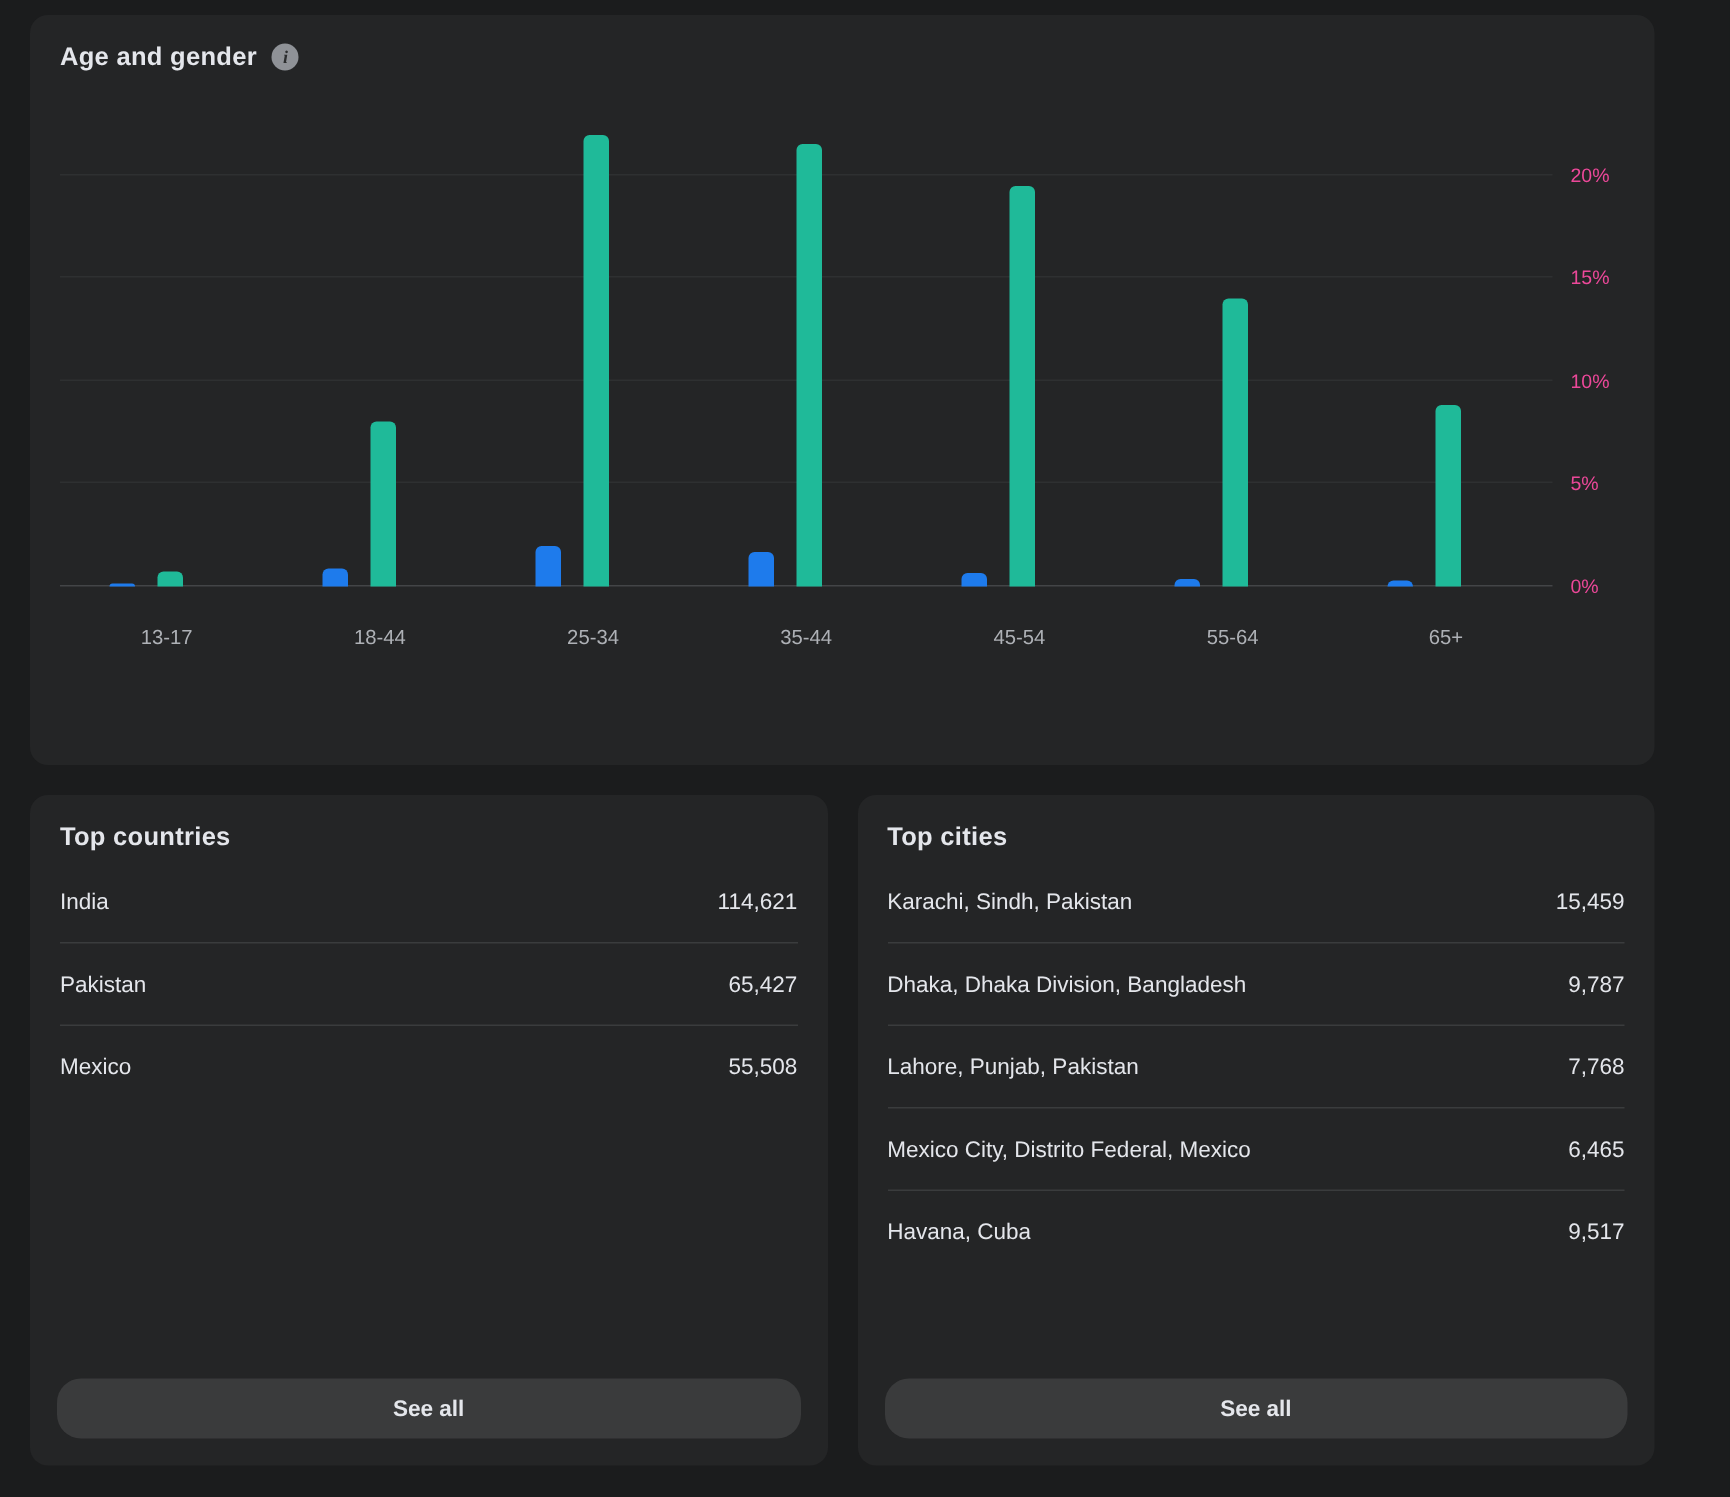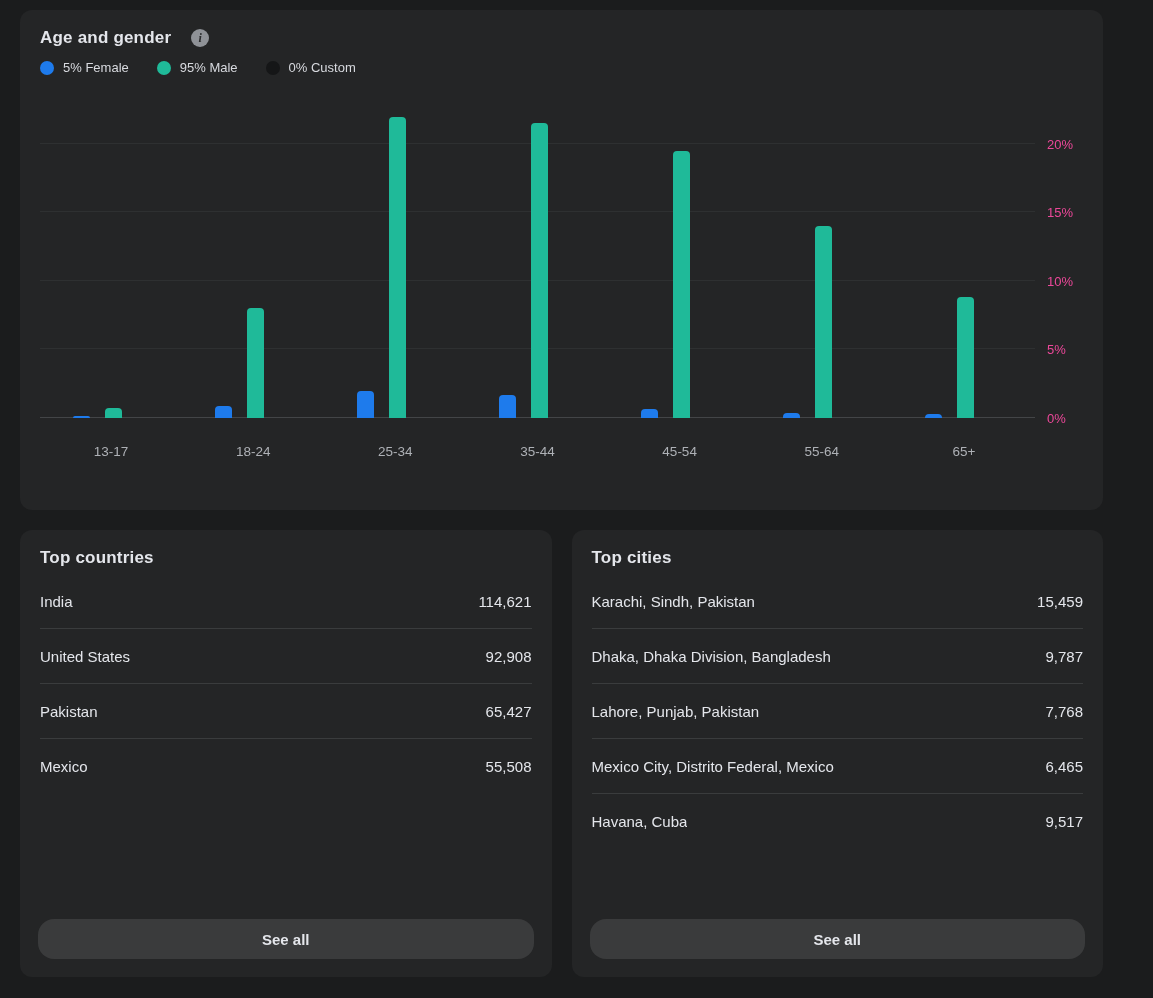--- a/index.html
+++ b/index.html
@@ -13,21 +13,21 @@
   .page { padding:10px 50px 21px 20px; }
   .card {
     background:#242526;
     border-radius:12px;
   }
   
   .chart-card {
     width:1083px; height:500px;
     padding:18px 20px;
   }
-  .card-header { display:flex; align-items:center; gap:20px; }
+  .card-header { display:flex; align-items:center; gap:10px; }
   .card-title {
     margin:0; font-size:17px; font-weight:700;
     color:#e4e6eb; letter-spacing:.2px;
   }
   .info-icon {
     width:18px; height:18px; border-radius:50%;
     background:#8f9297; color:#2b2d2e;
     font-family:"Liberation Serif", serif;
     font-style:italic; font-weight:700; font-size:12px;
     display:flex; align-items:center; justify-content:center;
@@ -86,34 +86,20 @@
 </head>
 <body>
 
 <div class="page">
 
   <section class="card chart-card">
     <div class="card-header">
       <h2 class="card-title">Age and gender</h2>
       <span class="info-icon">i</span>
     </div>
-    <div class="legend" id="legend">
-        <div class="legend-item">
-          <span class="legend-dot" style="background: rgb(30, 123, 236);"></span>
-          <span>5% Female</span>
-        </div>
-        <div class="legend-item">
-          <span class="legend-dot" style="background: rgb(31, 186, 153);"></span>
-          <span>95% Male</span>
-        </div>
-        <div class="legend-item">
-          <span class="legend-dot" style="background: rgb(21, 22, 23);"></span>
-          <span>0% Custom</span>
-        </div>
-      </div>
     <div class="chart-wrap">
       <div class="plot-col">
         <div class="plot" id="plot">
             <div class="gridline" style="bottom: 274.107px;"></div>
             <div class="gridline" style="bottom: 205.58px;"></div>
             <div class="gridline" style="bottom: 137.054px;"></div>
             <div class="gridline" style="bottom: 68.5268px;"></div>
             <div class="gridline baseline" style="bottom: 0px;"></div>
           <div class="bars-layer" id="bars">
               <div class="bar-group">
@@ -141,21 +127,21 @@
                 <div class="bar" style="height: 191.9px; background: rgb(31, 186, 153);"></div>
               </div>
               <div class="bar-group">
                 <div class="bar" style="height: 4.1px; background: rgb(30, 123, 236);"></div>
                 <div class="bar" style="height: 120.6px; background: rgb(31, 186, 153);"></div>
               </div>
             </div>
         </div>
         <div class="xlabels" id="xlabels">
             <div class="xlabel">13-17</div>
-            <div class="xlabel">18-24</div>
+            <div class="xlabel">18-44</div>
             <div class="xlabel">25-34</div>
             <div class="xlabel">35-44</div>
             <div class="xlabel">45-54</div>
             <div class="xlabel">55-64</div>
             <div class="xlabel">65+</div>
           </div>
       </div>
       <div class="yticks" id="yticks">
           <span class="ytick" style="bottom: 0px;">0%</span>
           <span class="ytick" style="bottom: 68.5268px;">5%</span>
@@ -169,24 +155,20 @@
   <div class="bottom-row">
 
     <section class="card list-card">
       <h2 class="list-title">Top countries</h2>
       <div class="list-rows" id="countries-rows">
           <div class="list-row">
             <span class="row-label">India</span>
             <span class="row-value">114,621</span>
           </div>
           <div class="list-row">
-            <span class="row-label">United States</span>
-            <span class="row-value">92,908</span>
-          </div>
-          <div class="list-row">
             <span class="row-label">Pakistan</span>
             <span class="row-value">65,427</span>
           </div>
           <div class="list-row">
             <span class="row-label">Mexico</span>
             <span class="row-value">55,508</span>
           </div>
         </div>
       <button class="see-all">See all</button>
     </section>

